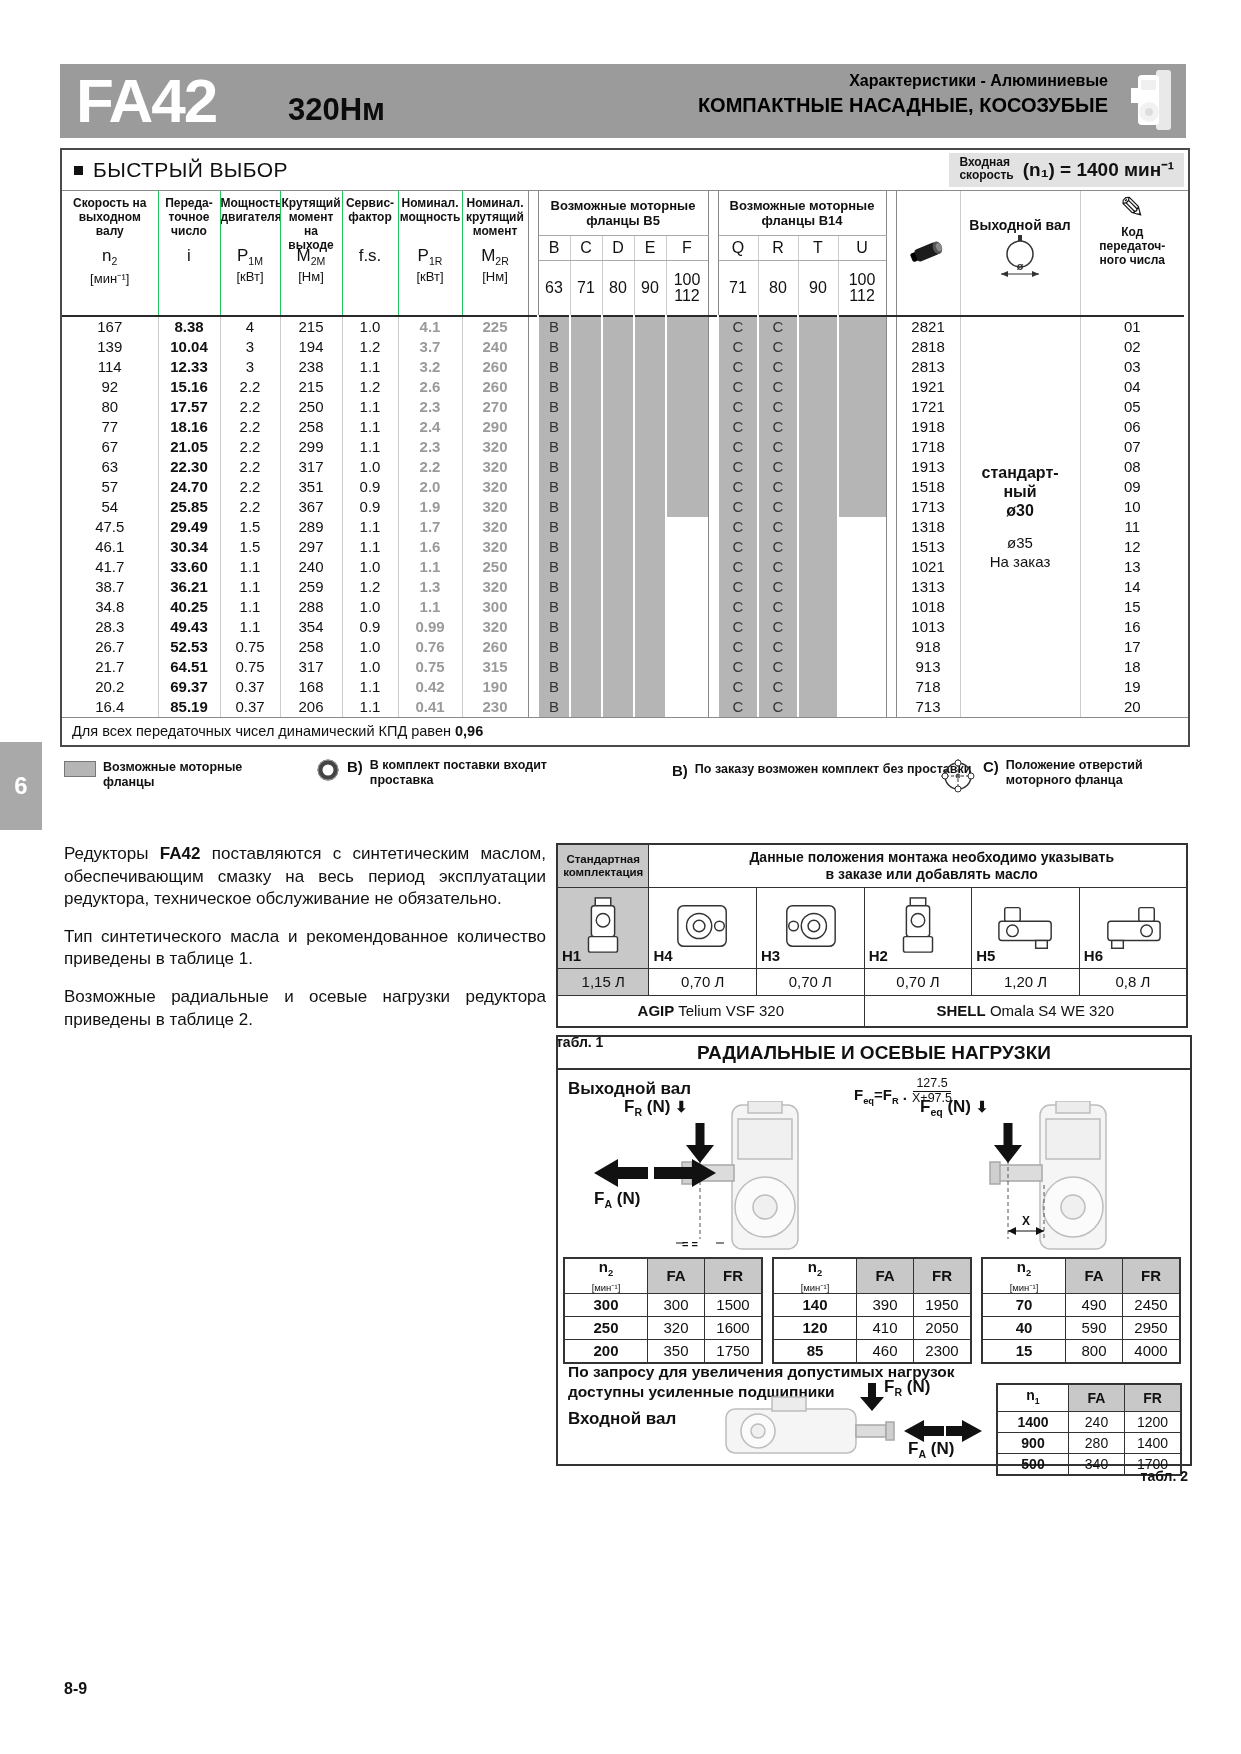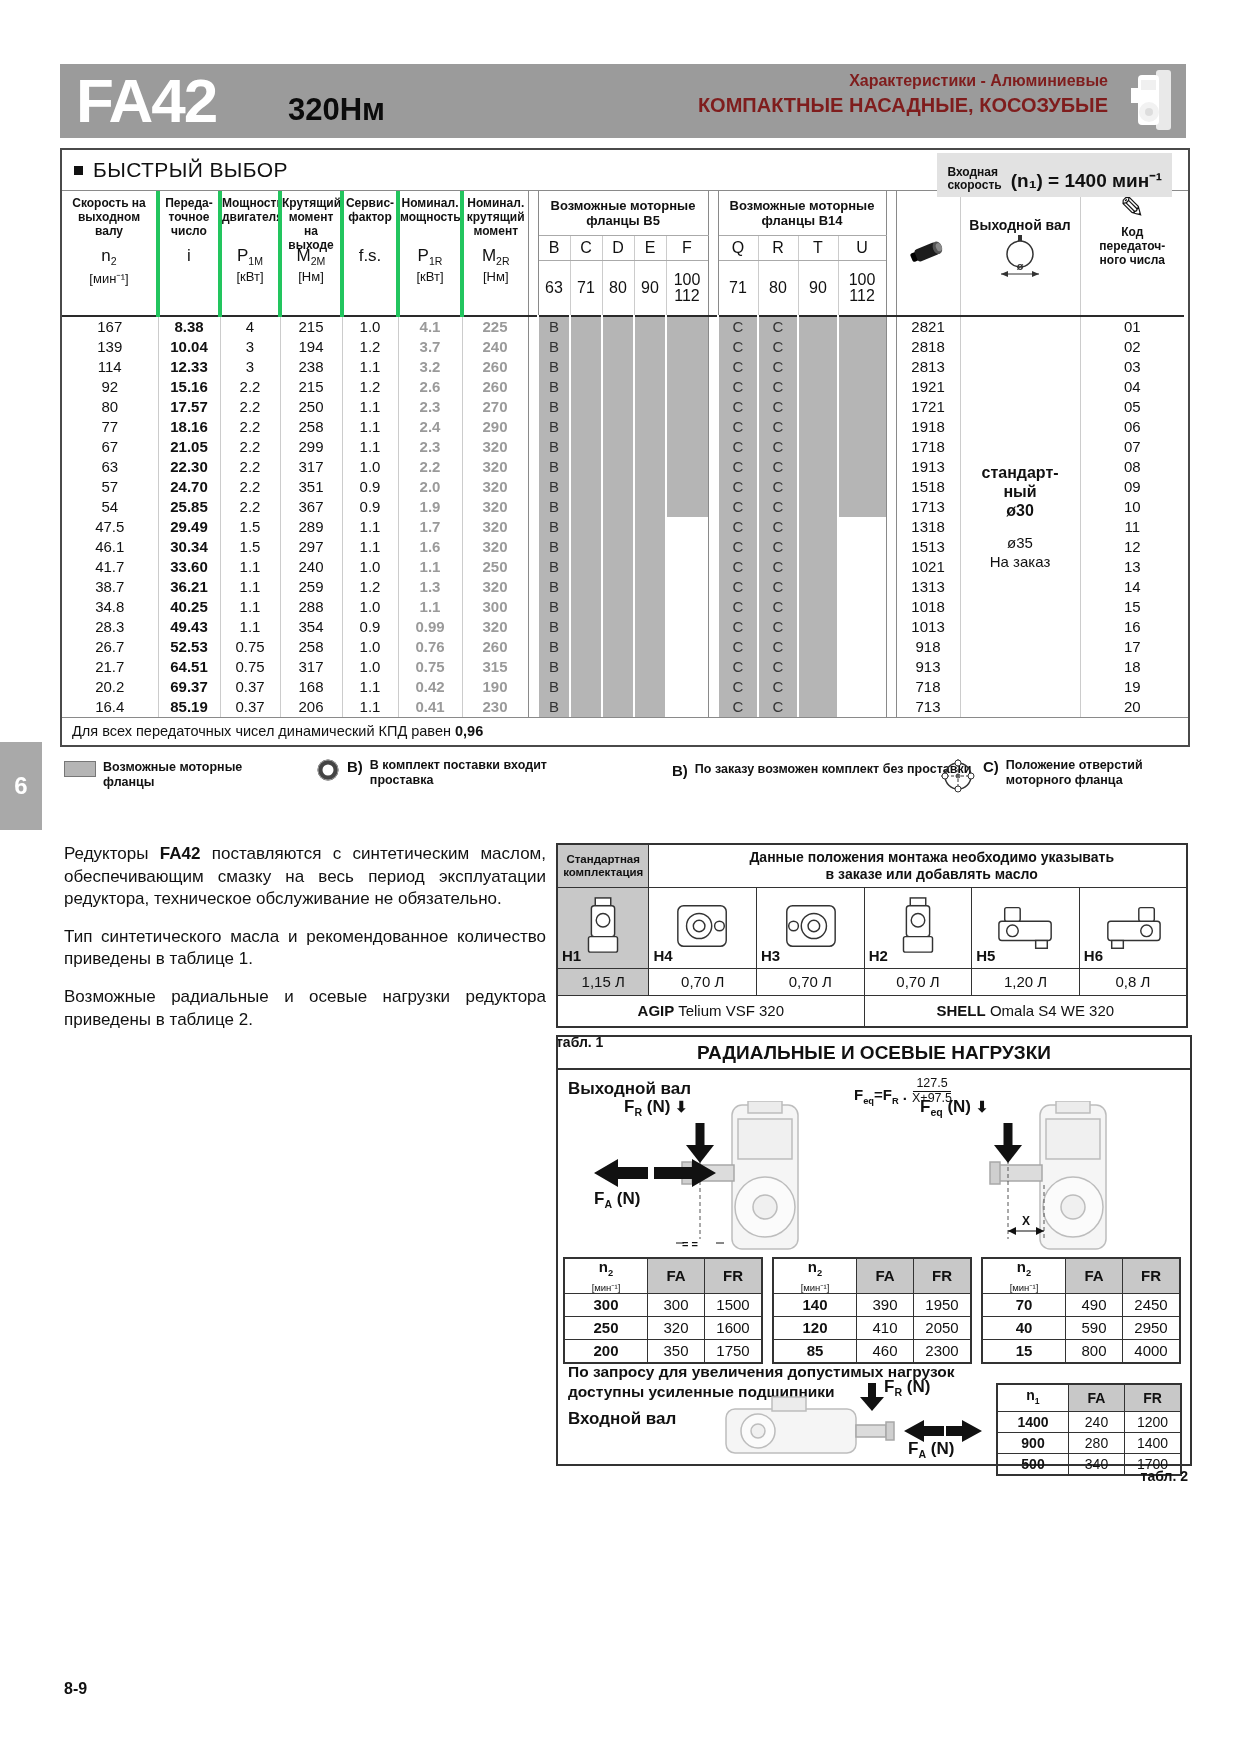--- a/index.html
+++ b/index.html
@@ -5,37 +5,37 @@
   html,body{margin:0;padding:0;background:#fff;}
   body{font-family:"Liberation Sans",sans-serif;color:#111;}
   .page{position:relative;width:1241px;height:1754px;background:#fff;overflow:hidden;}
   b,strong{font-weight:bold;}
   sub{font-size:62%;}
 
   
   .banner{position:absolute;left:60px;top:64px;width:1126px;height:74px;background:var(--banner,#9b9b9b);}
   .banner .model{position:absolute;left:16px;top:0px;font-size:62px;font-weight:bold;color:#fff;letter-spacing:-2px;line-height:74px;}
   .banner .tq{position:absolute;left:228px;top:28px;font-size:31px;font-weight:bold;color:#0c0c0c;}
-  .banner .subs{position:absolute;right:78px;top:8px;text-align:right;color:#7f1d1d;}
+  .banner .subs{position:absolute;right:78px;top:8px;text-align:right;color:#000000;}
   .banner .sub1{font-size:16px;font-weight:bold;}
   .banner .sub2{font-size:20px;font-weight:bold;margin-top:4px;}
   .banner .bicon{position:absolute;right:10px;top:4px;}
 
   
   .qt-box{position:absolute;left:60px;top:148px;width:1126px;border:2px solid #4a4a4a;background:#fff;}
   .qt-title{position:relative;display:flex;align-items:center;gap:10px;height:40px;padding:0 12px;border-bottom:1px solid #8a8a8a;}
   .qt-title .sq{width:9px;height:9px;background:#111;flex:0 0 auto;}
   .qt-title .tt{font-size:21px;font-weight:normal;letter-spacing:.4px;}
-  .speedbox{position:absolute;right:16px;top:3px;background:var(--lightbox,#e2e2e2);display:flex;gap:9px;align-items:flex-end;padding:13px 10px 4px;}
+  .speedbox{position:absolute;right:4px;top:3px;background:var(--lightbox,#e2e2e2);display:flex;gap:9px;align-items:center;padding:3px 10px 4px;}
   .speedbox .lb{font-size:12px;font-weight:bold;line-height:1.12;text-align:left;}
   .speedbox .vl{font-size:19px;font-weight:bold;}
   table.qt{border-collapse:collapse;table-layout:fixed;width:1122px;}
   .qt th,.qt td{padding:0;margin:0;text-align:center;font-weight:normal;overflow:hidden;}
   thead{border-bottom:2px solid #2a2a2a;}
-  th.nh{vertical-align:top;border-left:4px solid #22c55e;}
+  th.nh{vertical-align:top;border-left:1px solid #22c55e;}
   th.nh.f{border-left:none;text-align:center;}
   .nh-t{font-size:12px;font-weight:bold;line-height:1.18;padding-top:5px;height:47px;}
   .nh-s{font-size:17px;height:26px;line-height:26px;}
   .nh-u{font-size:13px;height:20px;}
   th.grp{font-size:13px;font-weight:bold;line-height:1.18;vertical-align:middle;height:44px;border-bottom:1px solid #aaa;}
   th.lt{font-size:16px;height:24px;border-bottom:1px solid #aaa;border-left:1px solid #ccc;}
   th.sz{font-size:16px;height:54px;vertical-align:middle;line-height:1.02;border-left:1px solid #ccc;}
   th.lt.nf,th.sz.nf{border-left:none;}
   th.sep,td.sep{background:#fff;border-left:1px solid #8a8a8a;border-right:1px solid #8a8a8a;}
   th.ich{vertical-align:middle;}

